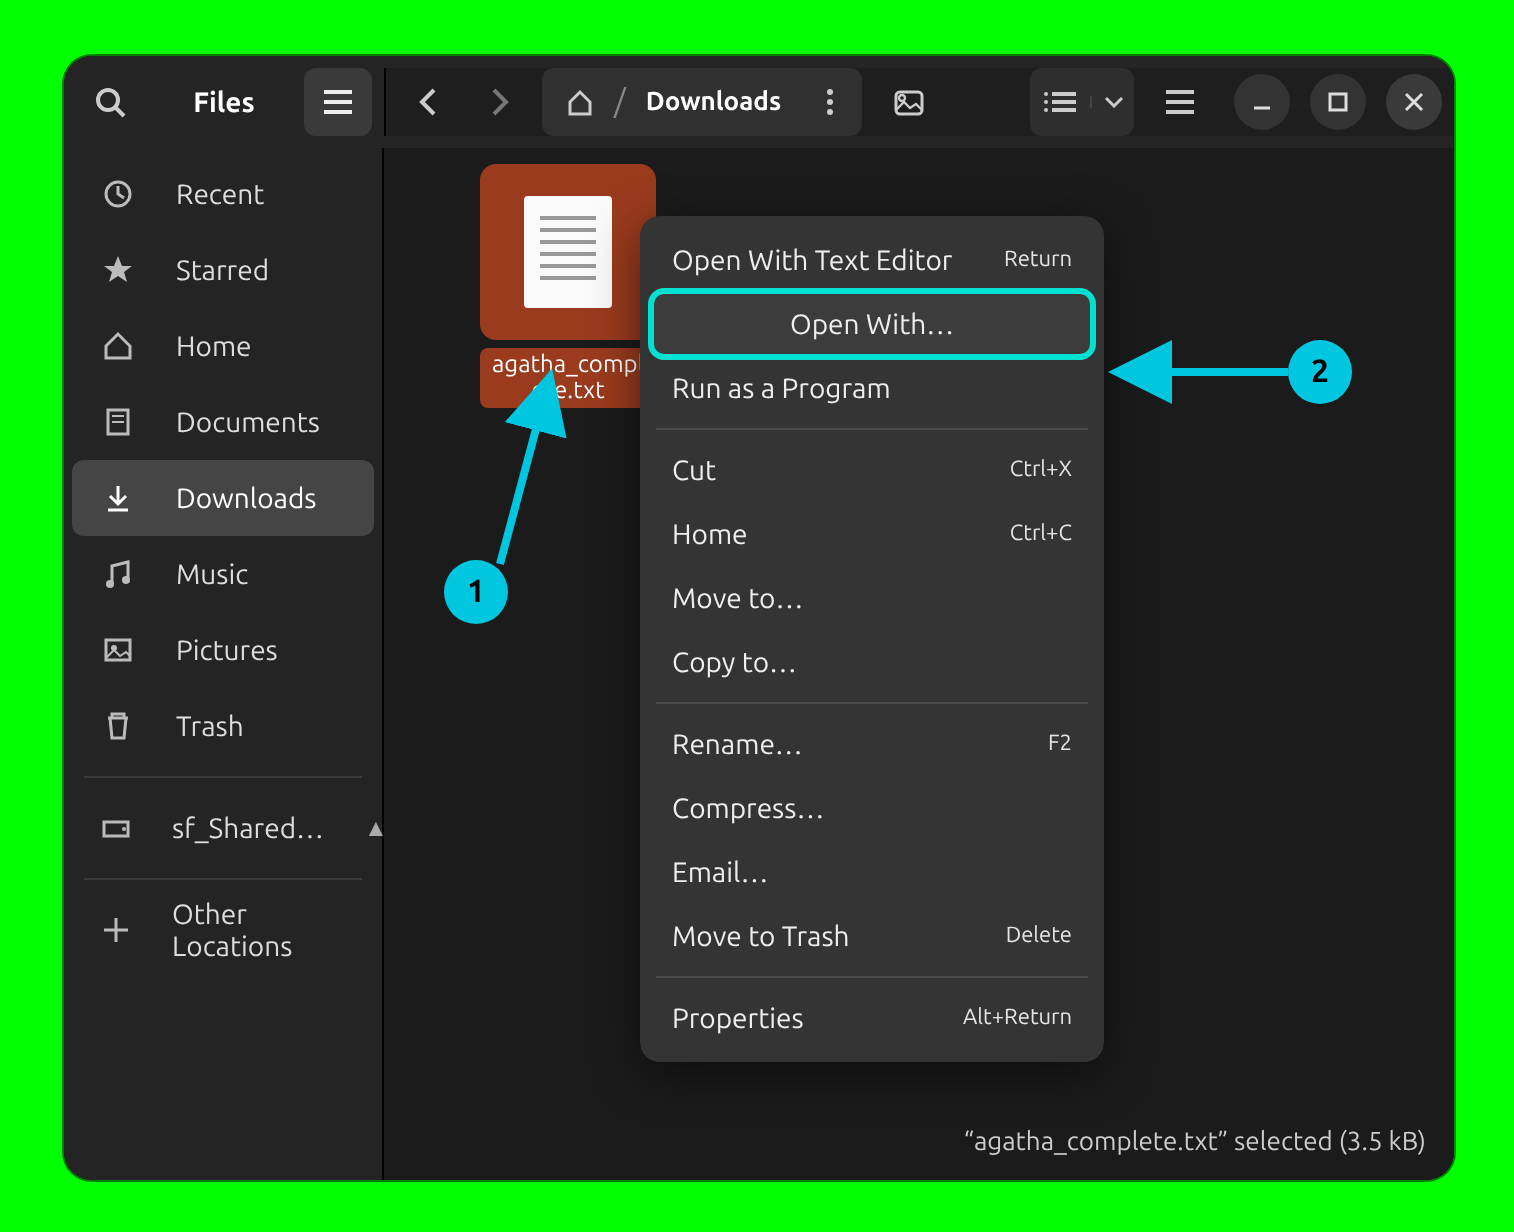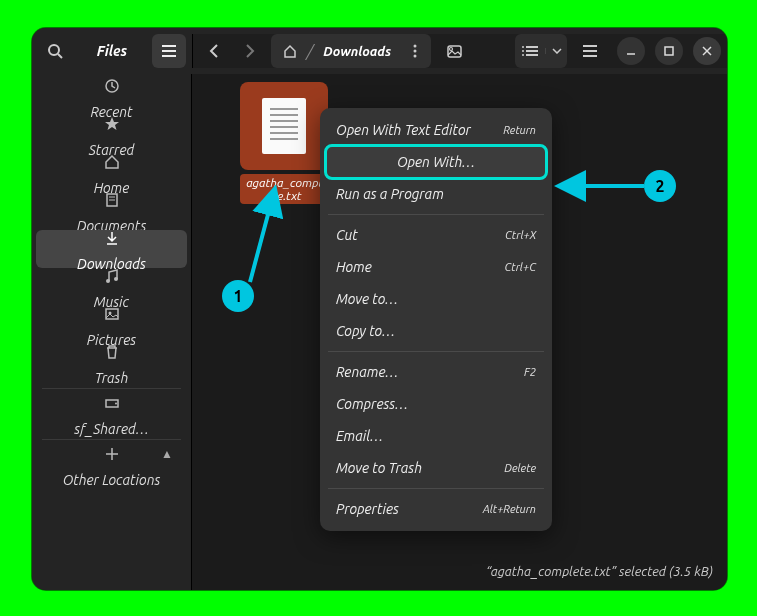--- a/index.html
+++ b/index.html
@@ -1,21 +1,20 @@
 <!DOCTYPE html>
 <html><head>
 <meta charset="utf-8">
 <style>
 * { box-sizing: border-box; margin: 0; padding: 0; font-family: "Ubuntu", "Cantarell", sans-serif; }
 body { background: #0f0; width: 757px; height: 616px; position: relative; overflow: hidden; }
 .window {
   position: absolute; left: 32px; top: 28px; width: 695px; height: 562px;
   background: #1b1b1b; border-radius: 14px; overflow: hidden; display: flex; flex-direction: column;
   box-shadow: 0 0 0 1px rgba(0,0,0,0.5);
-  font-style: italic;
 }
 .titlebar { height: 46px; display: flex; align-items: center; background: #242424; }
 .titlebar-left { width: 160px; display: flex; align-items: center; padding: 0 6px; }
 .titlebar-left .search-btn { width: 34px; height: 34px; display:flex;align-items:center;justify-content:center; border-radius:6px;}
 .titlebar-left .title { flex: 1; text-align: center; color: #fff; font-weight: 600; font-size: 14px; }
 .titlebar-left .hamburger { width: 34px; height: 34px; display:flex;align-items:center;justify-content:center; border-radius:6px; background:#3a3a3a; }
 .titlebar-right { flex: 1; display: flex; align-items: center; padding: 0 6px; gap: 6px; background:#1e1e1e; border-left:1px solid #000;}
 .nav-btn { width: 30px; height: 34px; display:flex;align-items:center;justify-content:center; color:#a8a8a8; border-radius:6px;}
 .pathbar { display:flex; align-items:center; background:#303030; border-radius:6px; height:34px; padding:0 2px; }
 .path-seg { padding: 0 10px; color:#fff; font-size:13px; display:flex;align-items:center;gap:6px;}
@@ -23,21 +22,21 @@
 .path-kebab { width:28px; display:flex;align-items:center;justify-content:center;color:#ccc;}
 .spacer { flex:1; }
 .ctrl-btn { width:34px; height:34px; display:flex;align-items:center;justify-content:center; color:#ccc; border-radius:6px;}
 .view-btn { background:#2e2e2e; border-radius:6px; display:flex; height:34px; align-items:center;}
 .view-btn > div { width:30px; display:flex;align-items:center;justify-content:center;}
 .view-btn .drop { width:22px; border-left:1px solid #444;}
 .win-btn { width:28px;height:28px; background:#333; border-radius:50%; display:flex;align-items:center;justify-content:center; margin-left:4px;}
 
 .body-area { flex:1; display:flex; position:relative; }
 .sidebar { width:160px; background:#242424; border-right:1px solid #000; display:flex; flex-direction:column; padding:4px 0;}
-.side-item { height:38px; display:flex; align-items:center; gap:10px; padding:0 14px; color:#ddd; font-size:14px; border-radius:6px; margin:0 4px;flex-direction:column;}
+.side-item { height:38px; display:flex; align-items:center; gap:20px; padding:0 14px; color:#ddd; font-size:14px; border-radius:6px; margin:0 4px;}
 .side-item.active { background:#454545; color:#fff;}
 .side-icon { width:18px; height:18px; display:flex;align-items:center;justify-content:center; color:#bbb;}
 .side-sep { height:1px; background:#3a3a3a; margin:6px 10px;}
 .side-item .eject { margin-left:auto; font-size:12px; color:#aaa;}
 
 .main { flex:1; background:#1b1b1b; position:relative;}
 .file-item { position:absolute; left:48px; top:8px; width:88px; text-align:center;}
 .file-thumb { width:88px; height:88px; background:#9b3b1e; border-radius:8px; display:flex;align-items:center;justify-content:center;}
 .doc-icon { width:44px; height:56px; background:#fafafa; border-radius:2px; position:relative; overflow:hidden;}
 .doc-icon::before { content:""; position:absolute; top:10px; left:8px; right:8px; height:34px;

